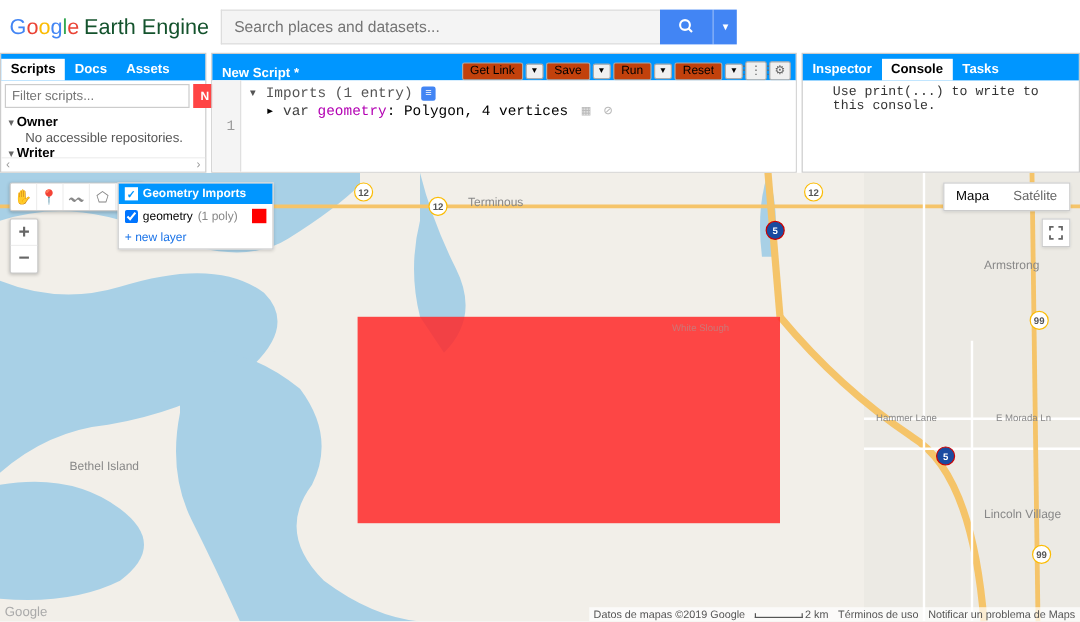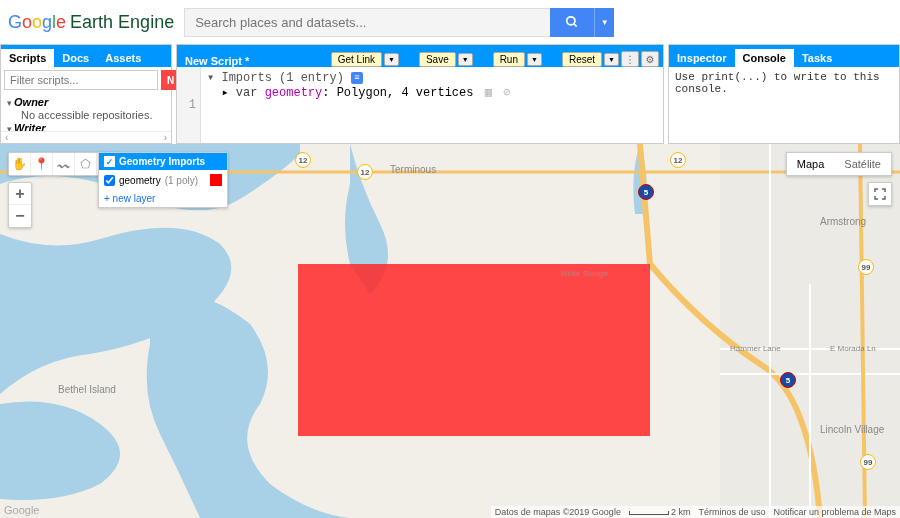--- a/index.html
+++ b/index.html
@@ -19,45 +19,45 @@
   .panel { border: 1px solid #ccc; display: flex; flex-direction: column; }
   .panel-left { width: 172px; margin-right: 4px; }
   .panel-mid { flex: 1; margin-right: 4px; }
   .panel-right { width: 232px; }
   
   .tabbar { background: #0096ff; display: flex; align-items: flex-end; height: 22px; }
   .tab { padding: 3px 8px; color: #fff; font-size: 11px; cursor: pointer; font-weight: bold; }
   .tab.active { background: #fff; color: #000; }
   .tabbar-title { color: #fff; font-weight: bold; font-size: 11px; padding: 0 8px; flex: 1; }
   .tabbar-btns { display: flex; gap: 2px; padding: 0 4px; align-items: center; }
-  .tb-btn { background: #fef9c3; border: 1px solid #aaa; font-size: 10px; padding: 1px 6px; cursor: pointer; border-radius: 2px; margin-left: 18px; }
+  .tb-btn { background: #c2410c; border: 1px solid #aaa; font-size: 10px; padding: 1px 6px; cursor: pointer; border-radius: 2px; }
   .tb-drop { background: #f0f0f0; border: 1px solid #aaa; font-size: 7px; padding: 2px 3px; cursor: pointer; border-radius: 2px; }
   .tb-icon { width: 18px; height: 16px; background: #f0f0f0; border: 1px solid #aaa; display: flex; align-items: center; justify-content: center; cursor: pointer; border-radius: 2px; font-size: 10px; color: #666; }
   
   .filter-row { display: flex; padding: 3px; gap: 3px; }
   .filter-input { flex: 1; border: 1px solid #ccc; padding: 3px 5px; font-size: 11px; }
   .filter-btn { background: #ff4444; color: #fff; border: none; padding: 3px 6px; font-size: 10px; cursor: pointer; font-weight: bold; }
   .tree { padding: 2px 6px; font-size: 11px; overflow: hidden; flex: 1; }
   .tree-item { padding: 1px 0; }
   .tree-caret::before { content: "▾ "; font-size: 9px; color: #666; }
-  .tree-label { font-weight: bold; font-style: italic; }
+  .tree-label { font-weight: bold; }
   .tree-sub { padding-left: 14px; color: #555; }
   .scroll-row { display: flex; justify-content: space-between; padding: 0 4px; border-top: 1px solid #eee; color: #999; font-size: 10px; }
   
   .code-area { flex: 1; display: flex; background: #fff; font-family: "Courier New", monospace; font-size: 12px; }
   .gutter { width: 24px; background: #f4f4f4; border-right: 1px solid #e0e0e0; text-align: right; padding: 3px 4px 0 0; color: #999; }
   .code-content { flex: 1; padding: 3px 6px; }
   .code-line { white-space: pre; }
   .imports-line { color: #555; }
   .imports-badge { display: inline-block; width: 12px; height: 12px; background: #4285F4; color: #fff; font-size: 9px; text-align: center; line-height: 12px; border-radius: 2px; vertical-align: middle; }
   .kw-var { color: #404040; }
   .kw-name { color: #b300b3; }
   .code-icons { color: #bbb; margin-left: 4px; }
   
-  .console-body { padding: 4px 6px; font-family: "Courier New", monospace; font-size: 11px; color: #333; }
+  .console-body { padding: 4px 6px; font-family: "Courier New", monospace; font-size: 11px; color: #333; margin-left: 19px; }
   
   .map-area { position: relative; height: 374px; background: #F2EFE9; overflow: hidden; }
   .map-svg { position: absolute; inset: 0; }
   
   .drawtools { position: absolute; top: 8px; left: 8px; display: flex; background: #fff; border: 1px solid #ccc; border-radius: 2px; box-shadow: 0 1px 3px rgba(0,0,0,0.2); }
   .drawtool { width: 22px; height: 22px; display: flex; align-items: center; justify-content: center; border-right: 1px solid #eee; color: #888; cursor: pointer; font-size: 12px; }
   .drawtool:last-child { border-right: none; }
   
   .zoom-ctrl { position: absolute; top: 38px; left: 8px; background: #fff; border: 1px solid #ccc; border-radius: 2px; box-shadow: 0 1px 3px rgba(0,0,0,0.2); }
   .zoom-btn { width: 22px; height: 22px; display: flex; align-items: center; justify-content: center; color: #666; cursor: pointer; font-size: 16px; font-weight: bold; }

